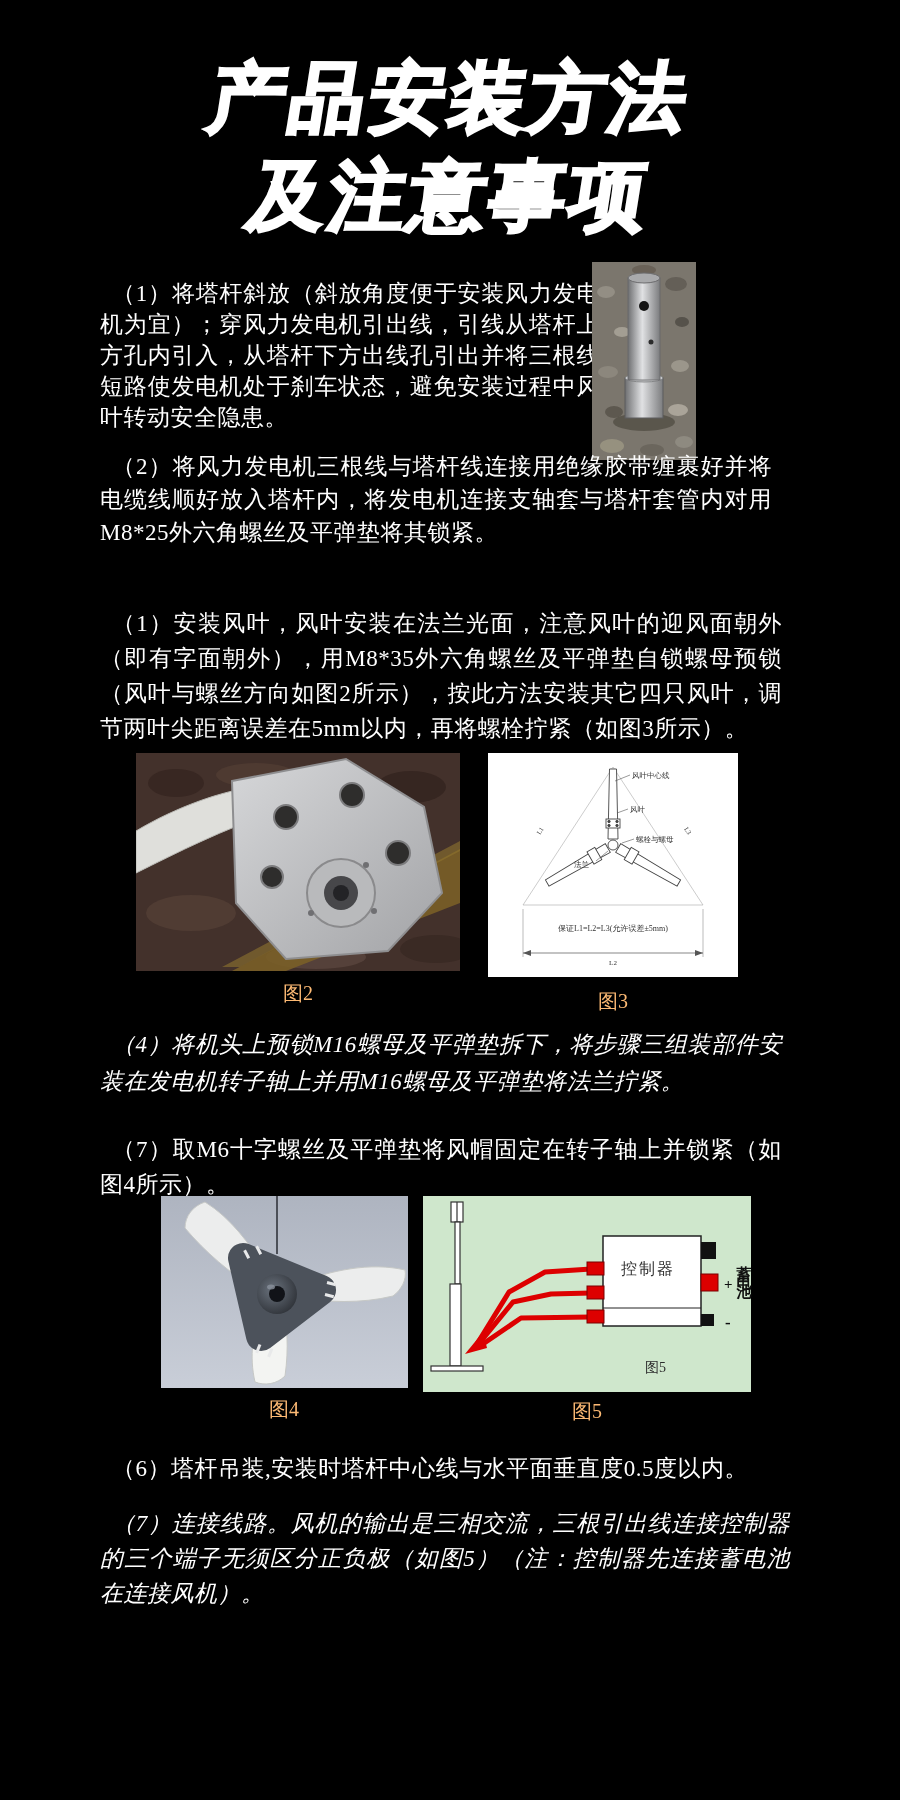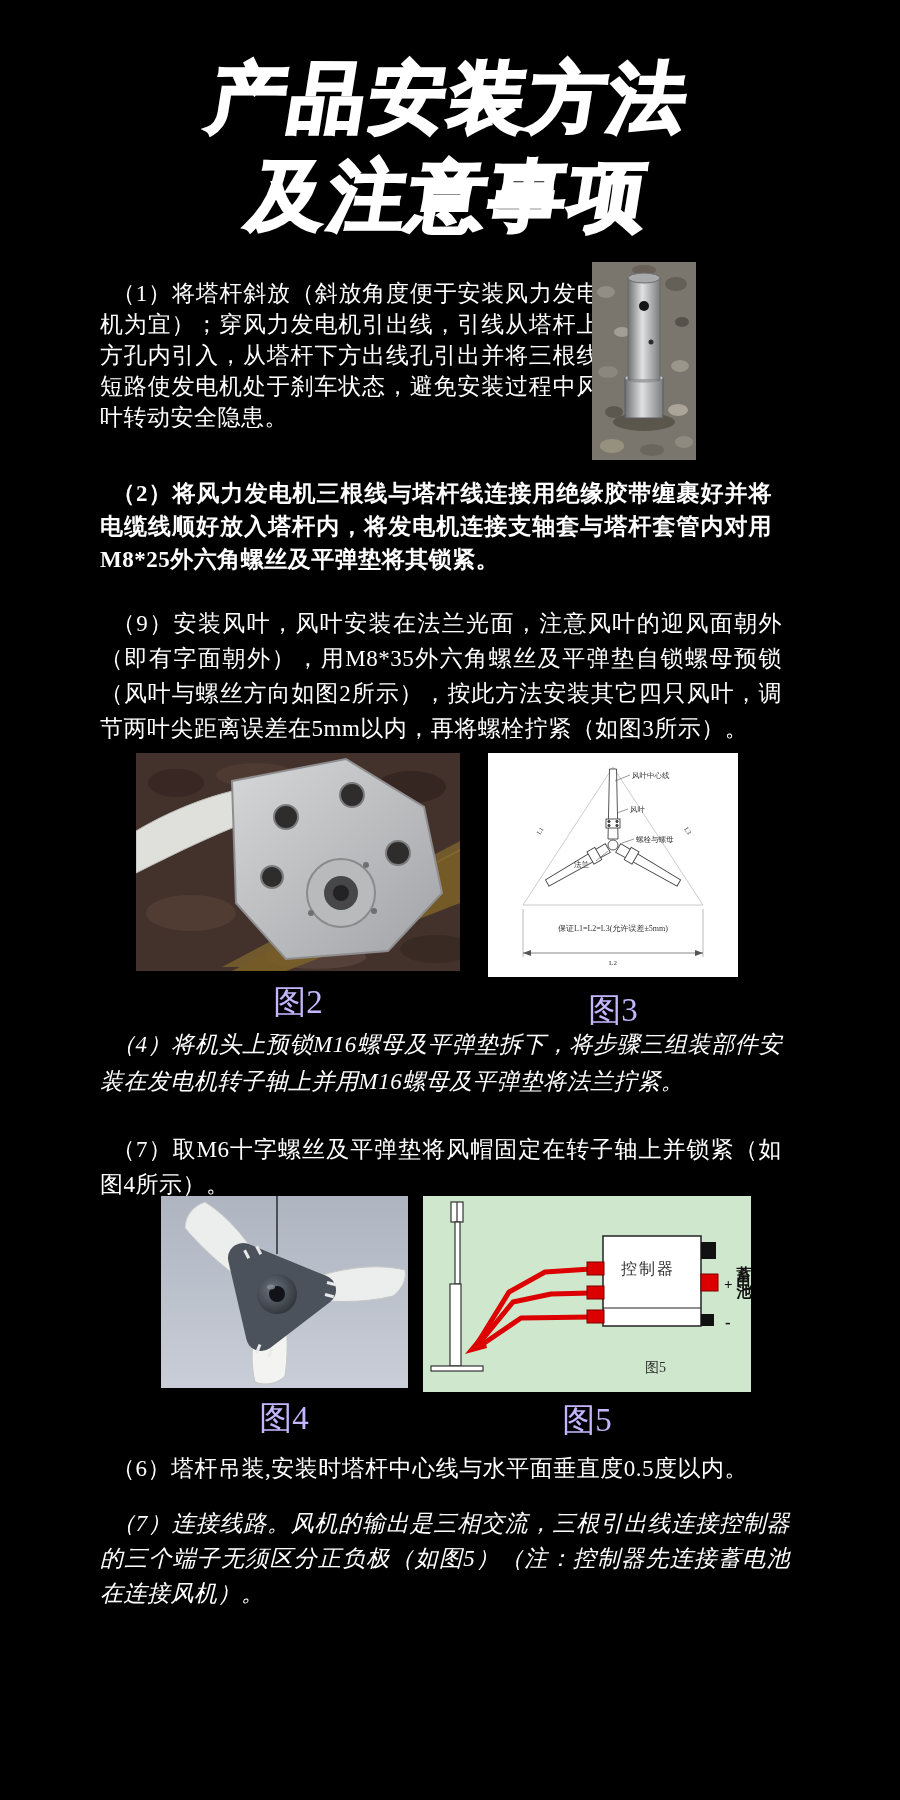--- a/index.html
+++ b/index.html
@@ -18,35 +18,35 @@
     letter-spacing:4px;white-space:nowrap;
   }
   #title1{top:54px;}
   #title2{top:152px;}
   
   .step{
     font-size:23px;line-height:33px;color:#fff;text-align:justify;
     text-indent:12px;letter-spacing:0.5px;
   }
   #step1{top:278px;left:100px;width:500px;line-height:31px;}
-  #step2{top:477px;left:100px;width:672px;font-weight:bold;}
+  #step2{top:450px;left:100px;width:672px;}
   #step3{top:606px;left:100px;width:682px;line-height:35px;}
   #step4{top:1026px;left:100px;width:682px;line-height:37px;font-style:italic;}
   #step5{top:1132px;left:100px;width:682px;line-height:35px;}
   #step6{top:1452px;left:100px;width:720px;}
   #step7{top:1506px;left:100px;width:690px;line-height:35px;font-style:italic;}
   
   .fig{display:block;}
   #pole-photo{top:262px;left:592px;}
   #fig2{top:753px;left:136px;}
   #fig3{top:753px;left:488px;}
   #fig4{top:1196px;left:161px;}
   #fig5{top:1196px;left:423px;}
   .caption{
-    font-size:33px;color:#c4b5fd;transform:translateX(-50%);white-space:nowrap;
+    font-size:20px;color:#fdba74;transform:translateX(-50%);white-space:nowrap;
   }
   #cap2{top:980px;left:298px;}
   #cap3{top:980px;left:613px;margin-top:8px;}
   #cap4{top:1396px;left:284px;}
   #cap5{top:1398px;left:587px;}
   .battery-label{
     top:1254px;left:733px;width:20px;height:100px;
     writing-mode:vertical-rl;text-orientation:upright;
     font-size:15px;font-weight:bold;color:#101010;letter-spacing:9px;
   }
@@ -84,21 +84,21 @@
   <ellipse cx="52" cy="160" rx="31" ry="9" fill="#4d483f" opacity="0.7"></ellipse>
   <rect x="33" y="116" width="38" height="40" fill="url(#poleGrad)" stroke="#5c5c5e" stroke-width="1"></rect>
   <ellipse cx="52" cy="116" rx="19" ry="4" fill="#c7c8ca" stroke="#77787a" stroke-width="0.8"></ellipse>
   <rect x="36" y="16" width="32" height="102" fill="url(#poleGrad)" stroke="#66676a" stroke-width="0.8"></rect>
   <ellipse cx="52" cy="16" rx="16" ry="5" fill="#a9aaac" stroke="#6b6b6d" stroke-width="1"></ellipse>
   <circle cx="52" cy="44" r="5" fill="#141414"></circle>
   <circle cx="59" cy="80" r="2.5" fill="#2b2b2b"></circle>
 </svg>
 
 <div class="abs step" id="step2">（2）将风力发电机三根线与塔杆线连接用绝缘胶带缠裹好并将电缆线顺好放入塔杆内，将发电机连接支轴套与塔杆套管内对用M8*25外六角螺丝及平弹垫将其锁紧。</div>
-<div class="abs step" id="step3">（9）安装风叶，风叶安装在法兰光面，注意风叶的迎风面朝外（即有字面朝外），用M8*35外六角螺丝及平弹垫自锁螺母预锁（风叶与螺丝方向如图2所示），按此方法安装其它四只风叶，调节两叶尖距离误差在5mm以内，再将螺栓拧紧（如图3所示）。</div>
+<div class="abs step" id="step3">（1）安装风叶，风叶安装在法兰光面，注意风叶的迎风面朝外（即有字面朝外），用M8*35外六角螺丝及平弹垫自锁螺母预锁（风叶与螺丝方向如图2所示），按此方法安装其它四只风叶，调节两叶尖距离误差在5mm以内，再将螺栓拧紧（如图3所示）。</div>
 
 <svg class="abs fig" id="fig2" width="324" height="218" viewBox="0 0 324 218">
   <defs>
     <linearGradient id="metalGrad" x1="0" y1="0" x2="1" y2="1">
       <stop offset="0" stop-color="#d6d7d9"></stop>
         <stop offset="1" stop-color="#a2a3a6"></stop>
     </linearGradient>
   </defs>
   <rect width="324" height="218" fill="#43312b"></rect>
   <ellipse cx="40" cy="30" rx="28" ry="14" fill="#382722"></ellipse>

